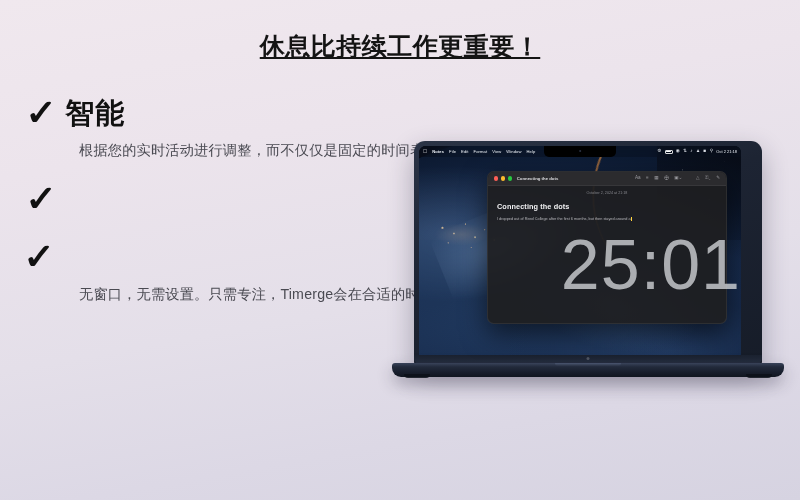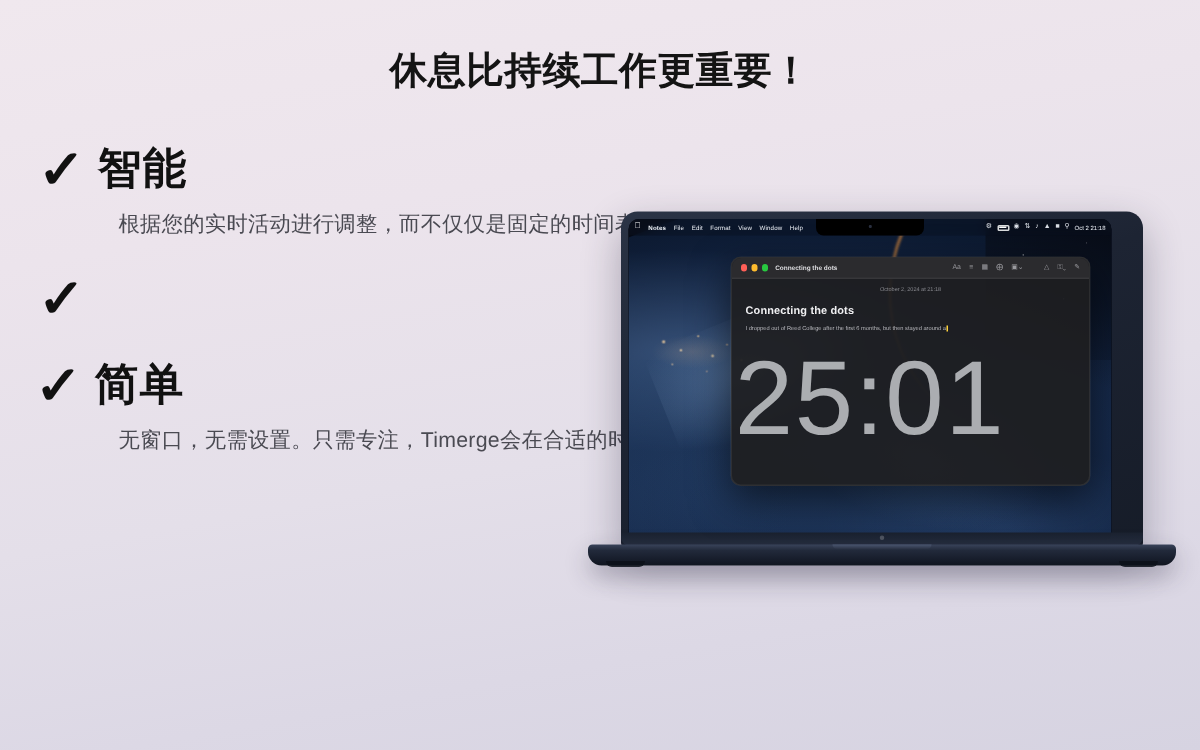--- a/index.html
+++ b/index.html
@@ -12,20 +12,21 @@
 
   
   .page-title {
     position:absolute;
     top:30px; left:0; right:0;
     text-align:center;
     font-size:25px;
     font-weight:700;
     color:#141414;
     letter-spacing:0.5px;
+    text-decoration:underline;
   }
 
   
   .features { position:absolute; left:26px; top:96px; width:500px; }
   .feature { margin-bottom:15px; }
   .feature-head { display:flex; align-items:center; gap:9px; }
   .check-icon {
     font-size:36px; line-height:1;
     color:#111; font-weight:700;
     display:inline-block;
@@ -187,21 +188,21 @@
   .note-title { font-size:7.3px; font-weight:700; color:#f0f0f2; margin-bottom:6px; letter-spacing:0.1px; }
   .note-text { font-size:3.8px; color:#b8b8bd; line-height:1.45; }
   .note-caret {
     display:inline-block; width:0.8px; height:3.6px;
     background:#ffd33d; vertical-align:-0.4px; margin-left:0.5px;
   }
 
   
   .timer-overlay {
     position:absolute; left:0; right:0; top:0; bottom:0;
-    display:flex; align-items:center; justify-content:center;
+    display:flex; align-items:center; justify-content:flex-end;
     z-index:9; pointer-events:none;
   }
   .timer-text {
     font-size:70px; font-weight:400;
     color:rgba(208,210,212,0.80);
     letter-spacing:1px;
     font-family:"Liberation Sans", sans-serif;
     transform:translateY(12px);
   }
 
@@ -252,21 +253,20 @@
 
   <div class="feature f2">
     <div class="feature-head">
       <span class="check-icon">✓</span>
     </div>
   </div>
 
   <div class="feature f3">
     <div class="feature-head">
       <span class="check-icon">✓</span>
-      <span class="feature-title">简单</span>
     </div>
     <div class="feature-desc">无窗口，无需设置。只需专注，Timerge会在合适的时间出现。</div>
   </div>
 
 </div>
 
 <div class="laptop">
 
   <div class="lid">
     <div class="screen">

